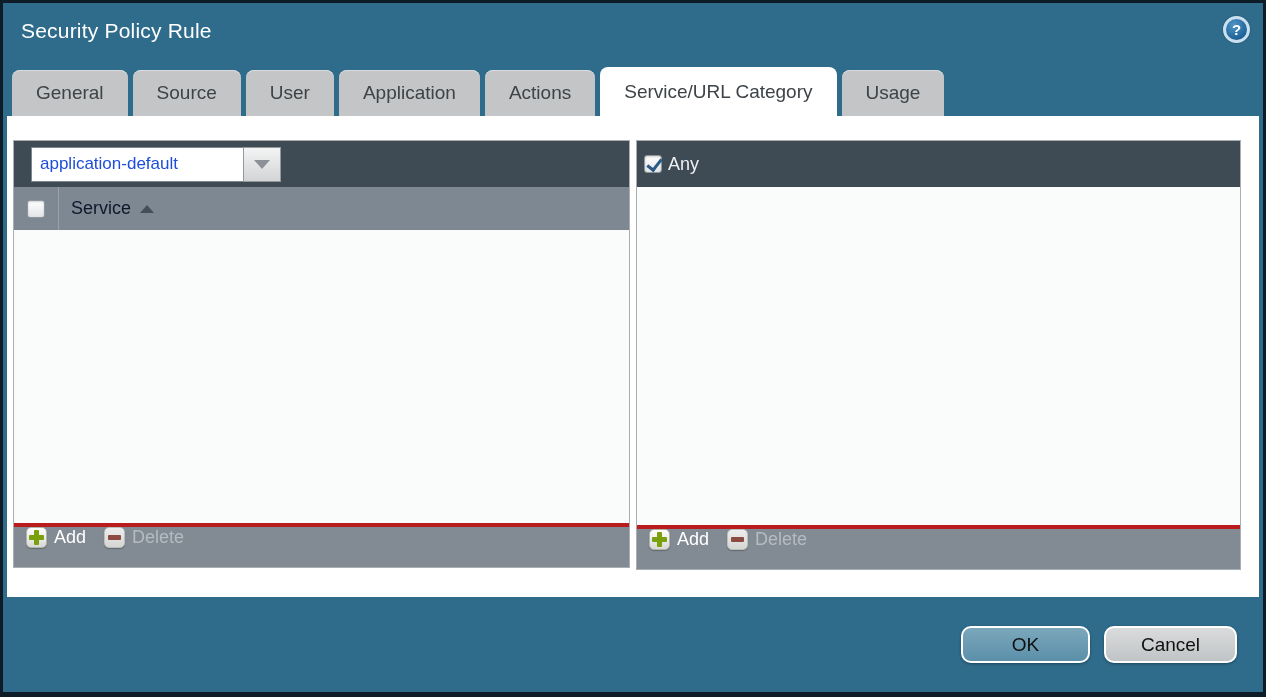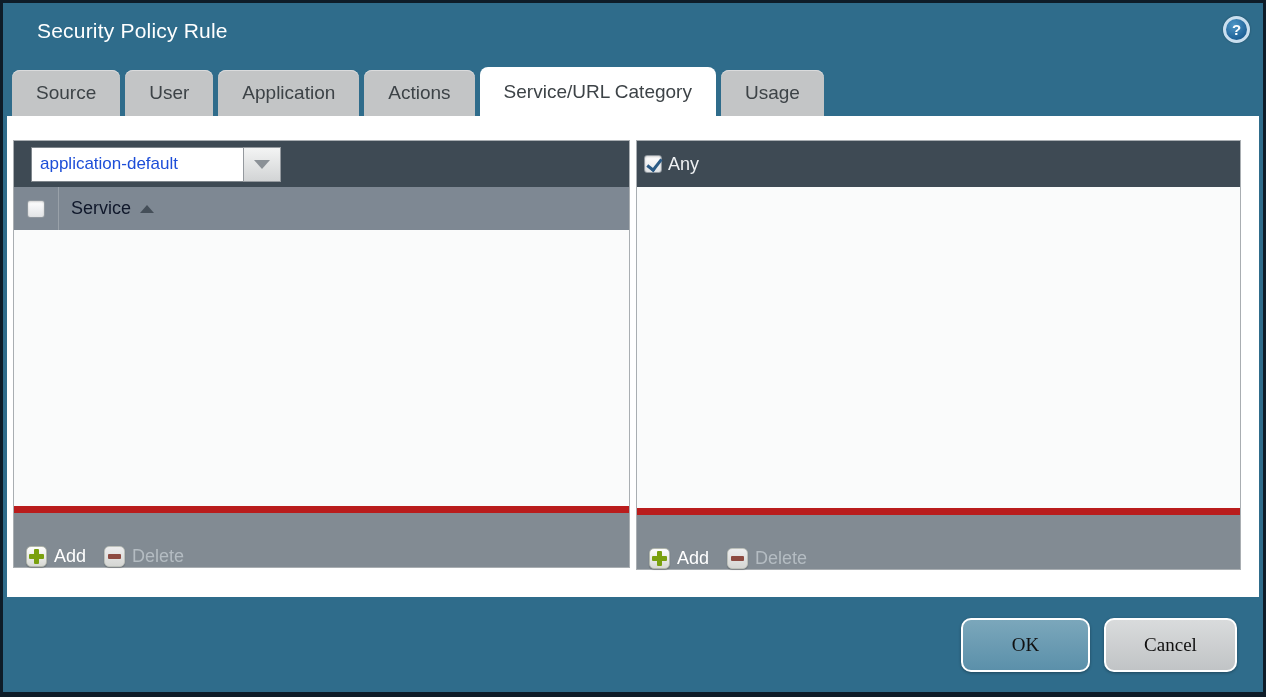--- a/index.html
+++ b/index.html
@@ -8,21 +8,21 @@
     width:1266px; height:697px;
     border:3px solid #0e1c28; border-bottom-width:5px;
     background:#2f6c8b;
     display:flex; flex-direction:column;
     font-family:"Liberation Sans", sans-serif;
     position:relative; overflow:hidden;
   }
 
   
   .titlebar { height:64px; position:relative; flex:0 0 auto; }
-  .title { position:absolute; left:34px; top:16px; font-size:21px; color:#ffffff; letter-spacing:.2px; }
+  .title { position:absolute; left:18px; top:16px; font-size:21px; color:#ffffff; letter-spacing:.2px; }
   .help {
     position:absolute; right:13px; top:13px;
     width:27px; height:27px; border-radius:50%;
     background:radial-gradient(circle at 38% 30%, #4e96c6 0%, #1c5f95 75%);
     border:3px solid #cadfef;
     color:#ffffff; font-weight:bold; font-size:15px;
     display:flex; align-items:center; justify-content:center;
     cursor:pointer; box-shadow:0 0 2px rgba(0,0,0,.35);
   }
   .help::after { content:"?"; }
@@ -70,22 +70,22 @@
 
   .table-header { height:43px; background:#7e8893; display:flex; align-items:center; flex:0 0 auto; }
   .cb-col { width:45px; align-self:stretch; display:flex; align-items:center; justify-content:center; border-right:1px solid #99a1a9; flex:0 0 auto; }
   .panel-url .cb-col { width:34px; }
   .col-label { color:#0f172a; font-size:18px; margin-left:12px; }
   .tri-up { width:0; height:0; border-left:7px solid transparent; border-right:7px solid transparent; border-bottom:8px solid #454f59; margin-left:9px; }
 
   .panel-body { flex:1 1 auto; background:#fafbfb; }
 
   .panel-footer {
-    height:61px; background:#828b93; border-top:7px solid #b91c1c;
-    display:flex; align-items:flex-end; padding-left:12px; gap:18px; flex:0 0 auto;
+    height:44px; background:#828b93; border-top:4px solid #b91c1c;
+    display:flex; align-items:flex-start; padding-left:12px; gap:18px; flex:0 0 auto;
   }
   .bar-btn { display:flex; align-items:center; gap:7px; background:none; border:none; padding:0; cursor:pointer; font-family:inherit; }
   .bar-btn-label { color:#ffffff; font-size:18px; }
   .bar-btn.disabled .bar-btn-label { color:#b4bcc2; }
   .icon-sq {
     width:21px; height:21px; border-radius:5px; position:relative;
     background:linear-gradient(#fefefd,#d8d9d4);
     border:1px solid #b0b5ab;
     box-shadow:0 1px 1px rgba(0,0,0,.25);
     display:inline-block;
@@ -106,38 +106,39 @@
   .checkbox.checked::after {
     content:""; position:absolute; left:5px; top:0px;
     width:6px; height:12px;
     border-right:3px solid #2a5a85; border-bottom:3px solid #2a5a85;
     transform:rotate(38deg);
   }
 
   
   .bottom { flex:1 1 auto; display:flex; justify-content:flex-end; align-items:center; gap:14px; padding-right:26px; }
   .btn {
-    height:54px; border-radius:10px; border:2px solid #ffffff;
-    font-size:19px; color:#101010; font-family:Liberation Serif, serif; cursor:pointer;
+    height:37px; border-radius:10px; border:2px solid #ffffff;
+    font-size:19px; color:#101010; font-family:Liberation Sans, sans-serif; cursor:pointer;
     box-shadow:0 1px 3px rgba(0,0,0,.35);
   }
   .btn-ok { width:129px; background:linear-gradient(#7ba7bb,#5b90aa); }
   .btn-cancel { width:133px; background:linear-gradient(#d9dbdc,#c1c4c6); }
 </style>
 </head>
 <body>
 
 <div class="screen">
 
   <div class="titlebar">
     <span class="title">Security Policy Rule</span>
     <div class="help"></div>
   </div>
 
   <div class="tabs">
+    <div class="tab">General</div>
     <div class="tab">Source</div>
     <div class="tab">User</div>
     <div class="tab">Application</div>
     <div class="tab">Actions</div>
     <div class="tab active">Service/URL Category</div>
     <div class="tab">Usage</div>
   </div>
 
   <div class="content">
 

